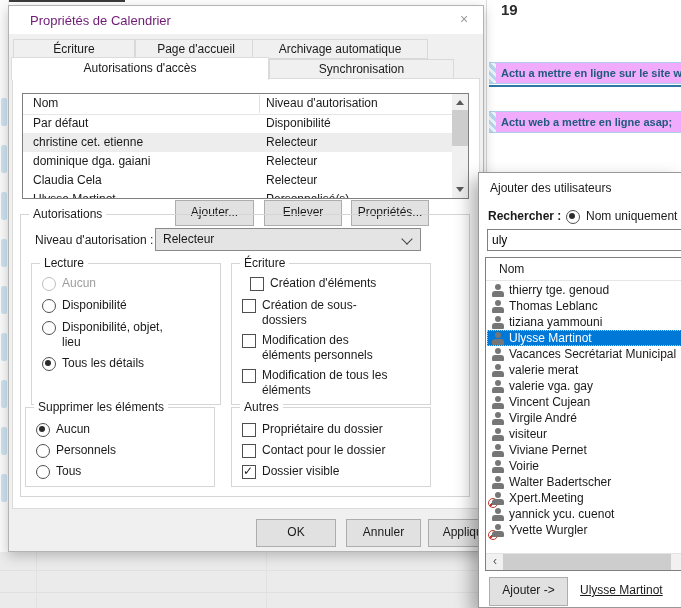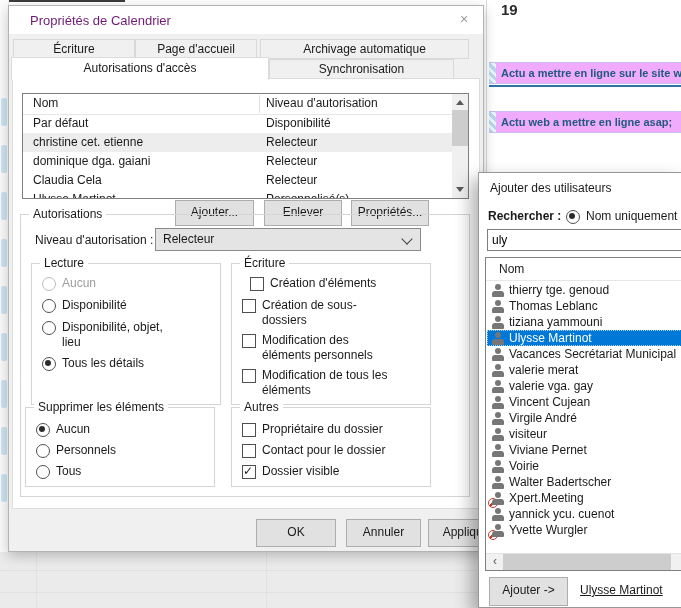--- a/index.html
+++ b/index.html
@@ -47,21 +47,21 @@
   
   .dlg1{
     position:absolute;left:8px;top:5px;width:476px;height:547px;background:#f0f0f0;
     border:1px solid #b3b3b3;box-shadow:0 4px 12px rgba(0,0,0,0.22);box-sizing:border-box;
   }
   .dlg1 .titlebar{position:absolute;left:0;top:0;right:0;height:28px;background:#ffffff;}
   .dlg1 .title{position:absolute;left:21px;top:7px;font-size:13px;color:#701a75;}
   .dlg1 .close{position:absolute;right:8px;top:5px;width:22px;height:17px;text-align:center;color:#9b9b9b;font-size:14px;line-height:17px;}
   .tab{position:absolute;background:#f0f0f0;border:1px solid #d9d9d9;text-align:center;font-size:12px;box-sizing:border-box;}
   .tab.r1{top:33px;height:20px;line-height:18px;}
-  .tab.t10{left:4px;width:122px;} .tab.t11{left:126px;width:122px;} .tab.t12{left:251px;width:209px;}
+  .tab.t10{left:4px;width:122px;} .tab.t11{left:126px;width:122px;} .tab.t12{left:243px;width:176px;}
   .tab.active{left:2px;top:51px;width:258px;height:23px;line-height:21px;background:#fff;border:1px solid #dcdcdc;border-bottom:none;z-index:3;}
   .tab.t21{left:260px;top:53px;width:185px;height:20px;line-height:18px;}
   .page{position:absolute;left:3px;top:72px;width:468px;height:431px;background:#ffffff;border:1px solid #dcdcdc;box-sizing:border-box;z-index:1;}
 
   
   .list1{position:absolute;left:9px;top:14px;width:447px;height:106px;border:1px solid #7f7f7f;background:#fff;box-sizing:border-box;overflow:hidden;}
   .list1 .hdr{position:absolute;left:0;top:0;right:16px;height:20px;border-bottom:1px solid #e6e6e6;background:#fff;}
   .list1 .hdr .c1{position:absolute;left:10px;top:2px;}
   .list1 .hdr .c2{position:absolute;left:243px;top:2px;}
   .list1 .hdr .div{position:absolute;left:236px;top:1px;width:1px;height:18px;background:#e0e0e0;}

